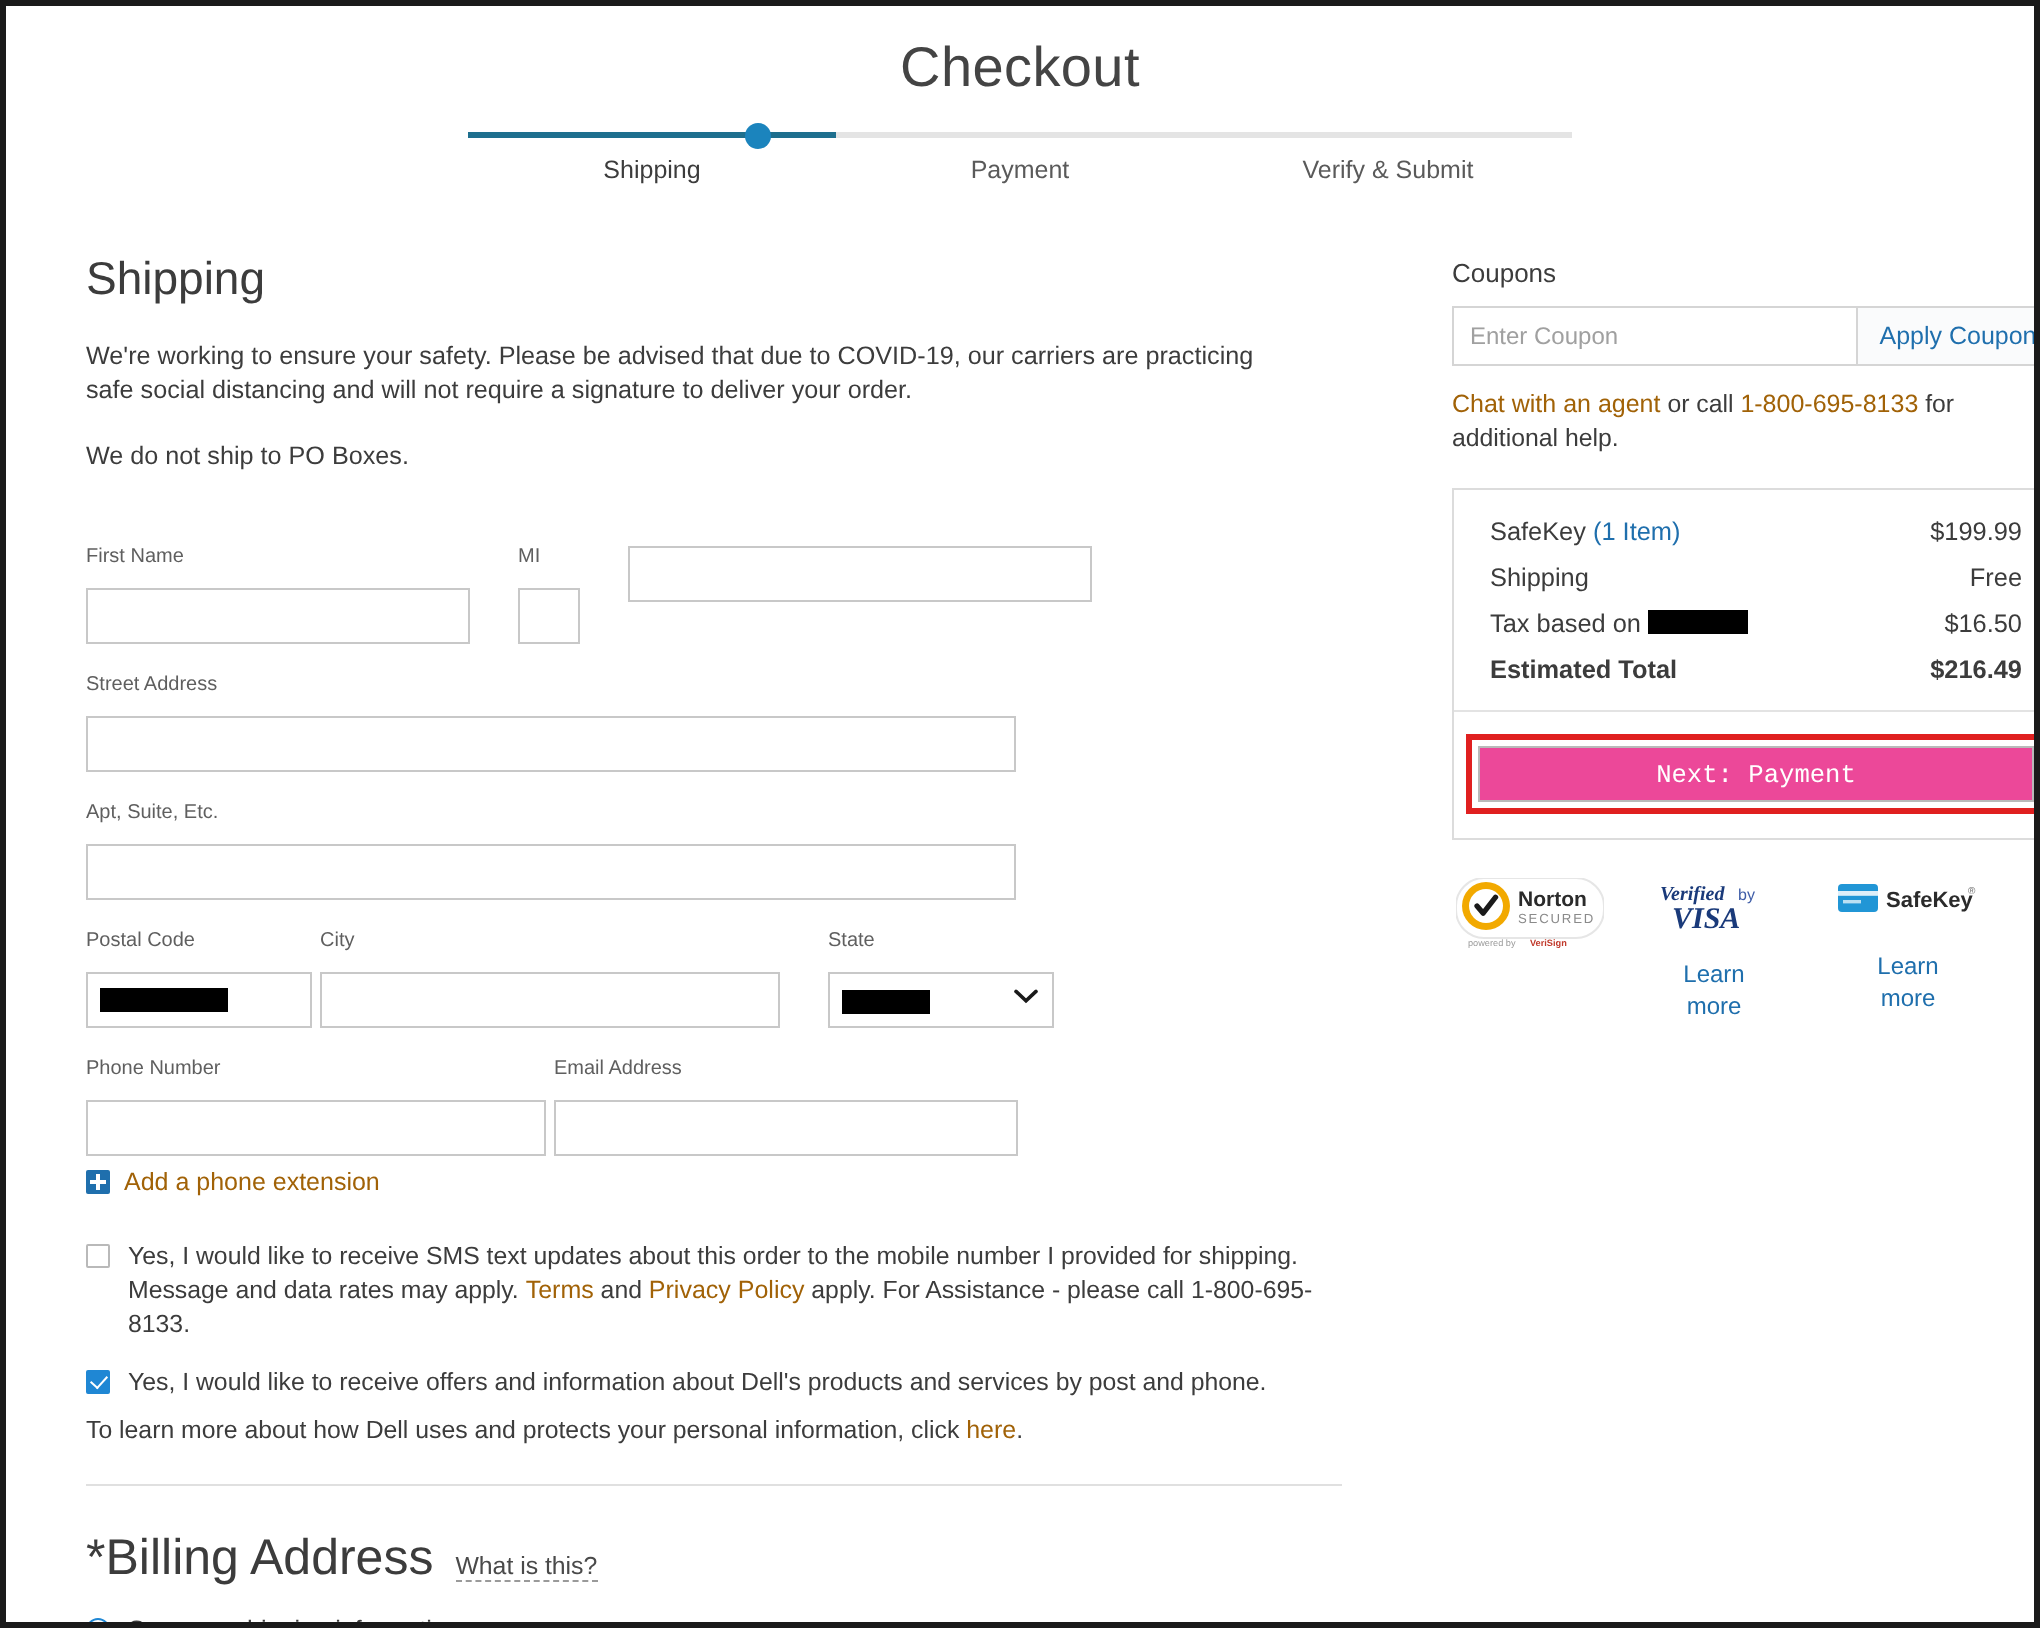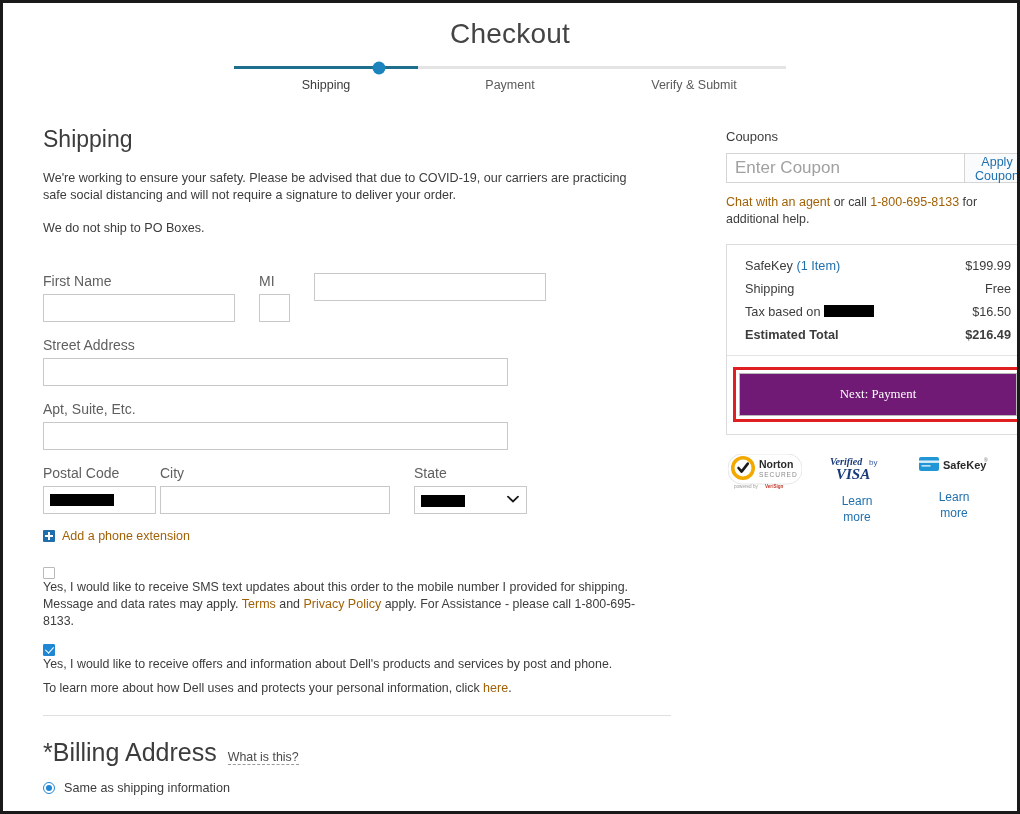--- a/index.html
+++ b/index.html
@@ -112,21 +112,21 @@
 
   .field-row {
     display: flex;
     margin-bottom: 15px;
   }
   .field {
     display: flex;
     flex-direction: column;
   }
   .field-label {
-    font-size: 14px;
+    font-size: 10px;
     color: #5f5f5f;
     margin-bottom: 5px;
     height: 16px;
   }
   .text-input {
     height: 28px;
     border: 1px solid #c8c8c8;
     background: #ffffff;
     font-family: "Liberation Sans", sans-serif;
     font-size: 12.5px;
@@ -205,21 +205,20 @@
     text-decoration: none;
     font-size: 12.5px;
     cursor: pointer;
   }
 
   
   .opt-row {
     display: flex;
     align-items: flex-start;
     margin-bottom: 12px;
-    flex-direction: column;
   }
   .cb {
     width: 12px;
     height: 12px;
     border: 1px solid #b9b9b9;
     background: #fff;
     margin-right: 9px;
     margin-top: 2px;
     flex: 0 0 12px;
     border-radius: 1px;
@@ -319,21 +318,21 @@
   .coupon-row {
     display: flex;
     width: 304px;
     height: 30px;
   }
   .coupon-input {
     flex: 1;
     border: 1px solid #d5d5d5;
     border-right: none;
     font-family: "Liberation Sans", sans-serif;
-    font-size: 17px;
+    font-size: 12px;
     padding: 0 8px;
     color: #333;
     outline: none;
     background: #fff;
   }
   .coupon-input::placeholder { color: #a0a0a0; }
   .apply-btn {
     width: 102px;
     border: 1px solid #d5d5d5;
     background: #fafbfc;
@@ -376,26 +375,26 @@
     margin: 0 -18px 0 -18px;
   }
   .next-wrap {
     border: 3px solid #e02020;
     margin: 11px -12px 12px -12px;
     padding: 3px;
   }
   .next-btn {
     display: block;
     width: 100%;
-    background: #701a75;
+    background: #ec4899;
     border: 1px solid #b9b9b9;
     color: #ffffff;
-    font-family: Liberation Serif, serif;
+    font-family: Liberation Mono, monospace;
     font-size: 12.8px;
-    height: 43px;
+    height: 28px;
     cursor: pointer;
   }
 
   .badges {
     display: flex;
     align-items: flex-start;
     margin-top: 19px;
     padding-left: 2px;
   }
   .badge { text-align: center; }
@@ -497,20 +496,30 @@
             <span class="redaction" style="position:absolute;left:7px;top:9px;width:44px;"></span>
             <span class="chevron">
               <svg width="12" height="8" viewBox="0 0 12 8">
                 <path d="M1 1.5 L6 6.2 L11 1.5" stroke="#1a1a1a" stroke-width="1.8" fill="none" stroke-linecap="round"></path>
               </svg>
             </span>
           </div>
         </div>
       </div>
 
+      <div class="field-row" style="margin-bottom:6px;">
+        <div class="field">
+          <span class="field-label">Phone Number</span>
+          <input class="text-input w-phone" type="text" value="" style="">
+        </div>
+        <div class="field gap-4">
+          <span class="field-label">Email Address</span>
+          <input class="text-input w-email" type="text" value="" style="">
+        </div>
+      </div>
 
       <div class="add-ext">
         <span class="plus-box"></span>
         <span class="link">Add a phone extension</span>
       </div>
 
       <div class="opt-row">
         <span class="cb"></span>
         <span class="opt-text"><span>Yes, I would like to receive SMS text updates about this order to the mobile number I provided for shipping. Message and data rates may apply. </span><a class="link">Terms</a><span> and </span><a class="link">Privacy Policy</a><span> apply. For Assistance - please call 1-800-695-8133.</span></span>
       </div>

